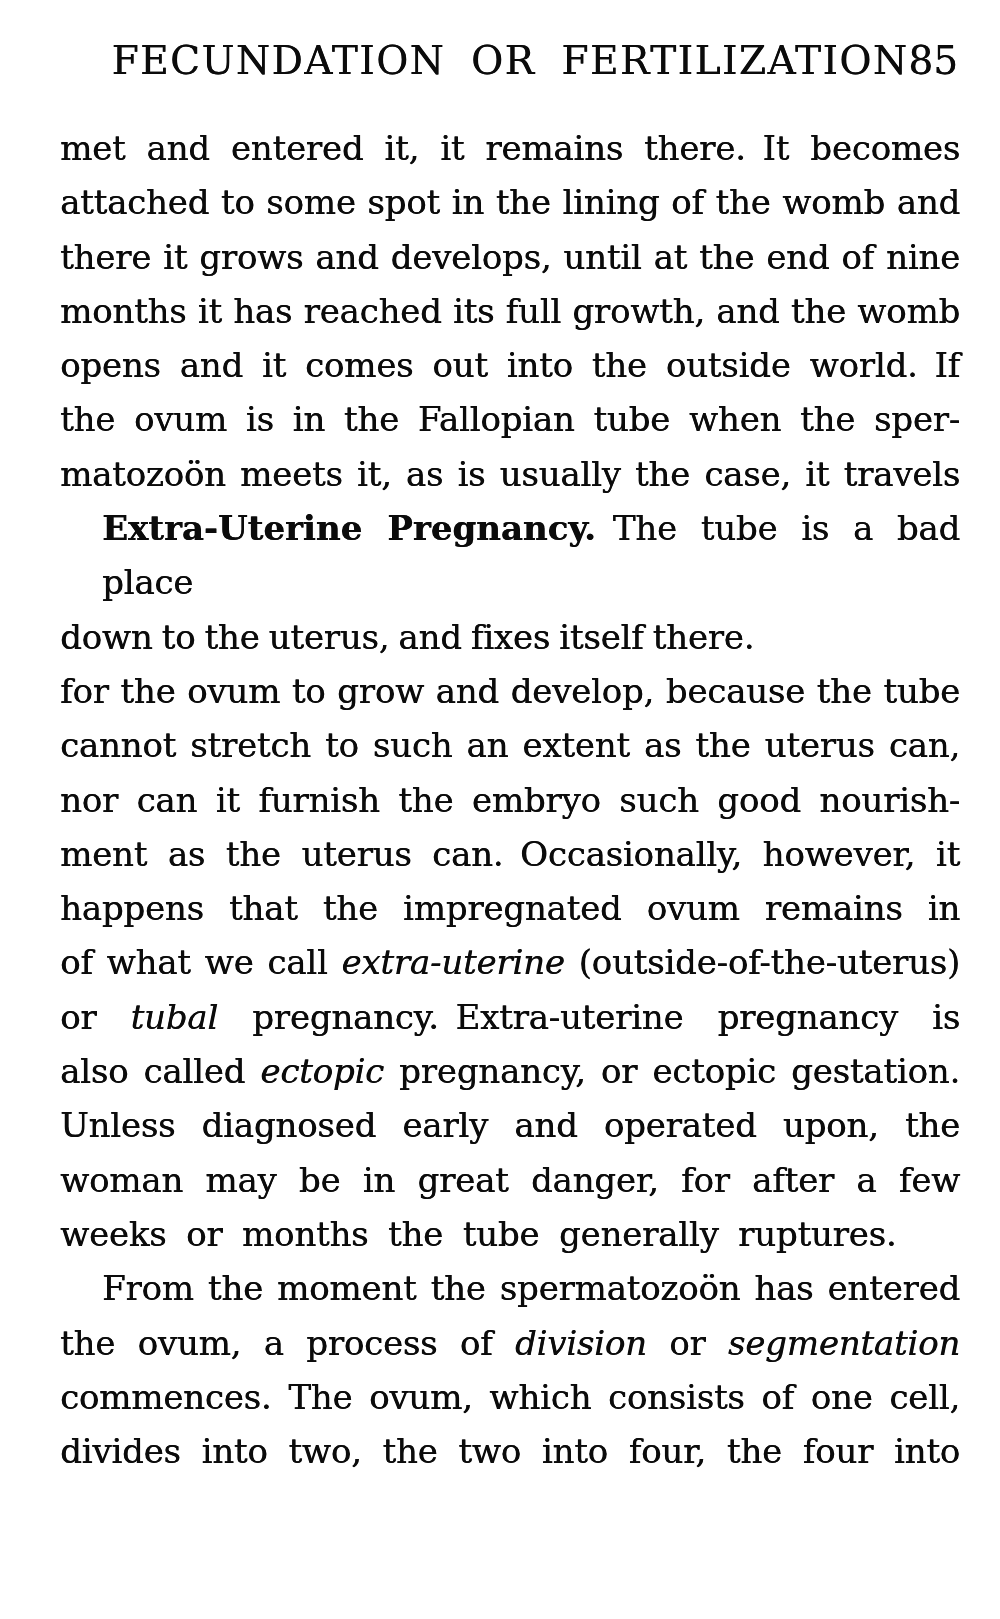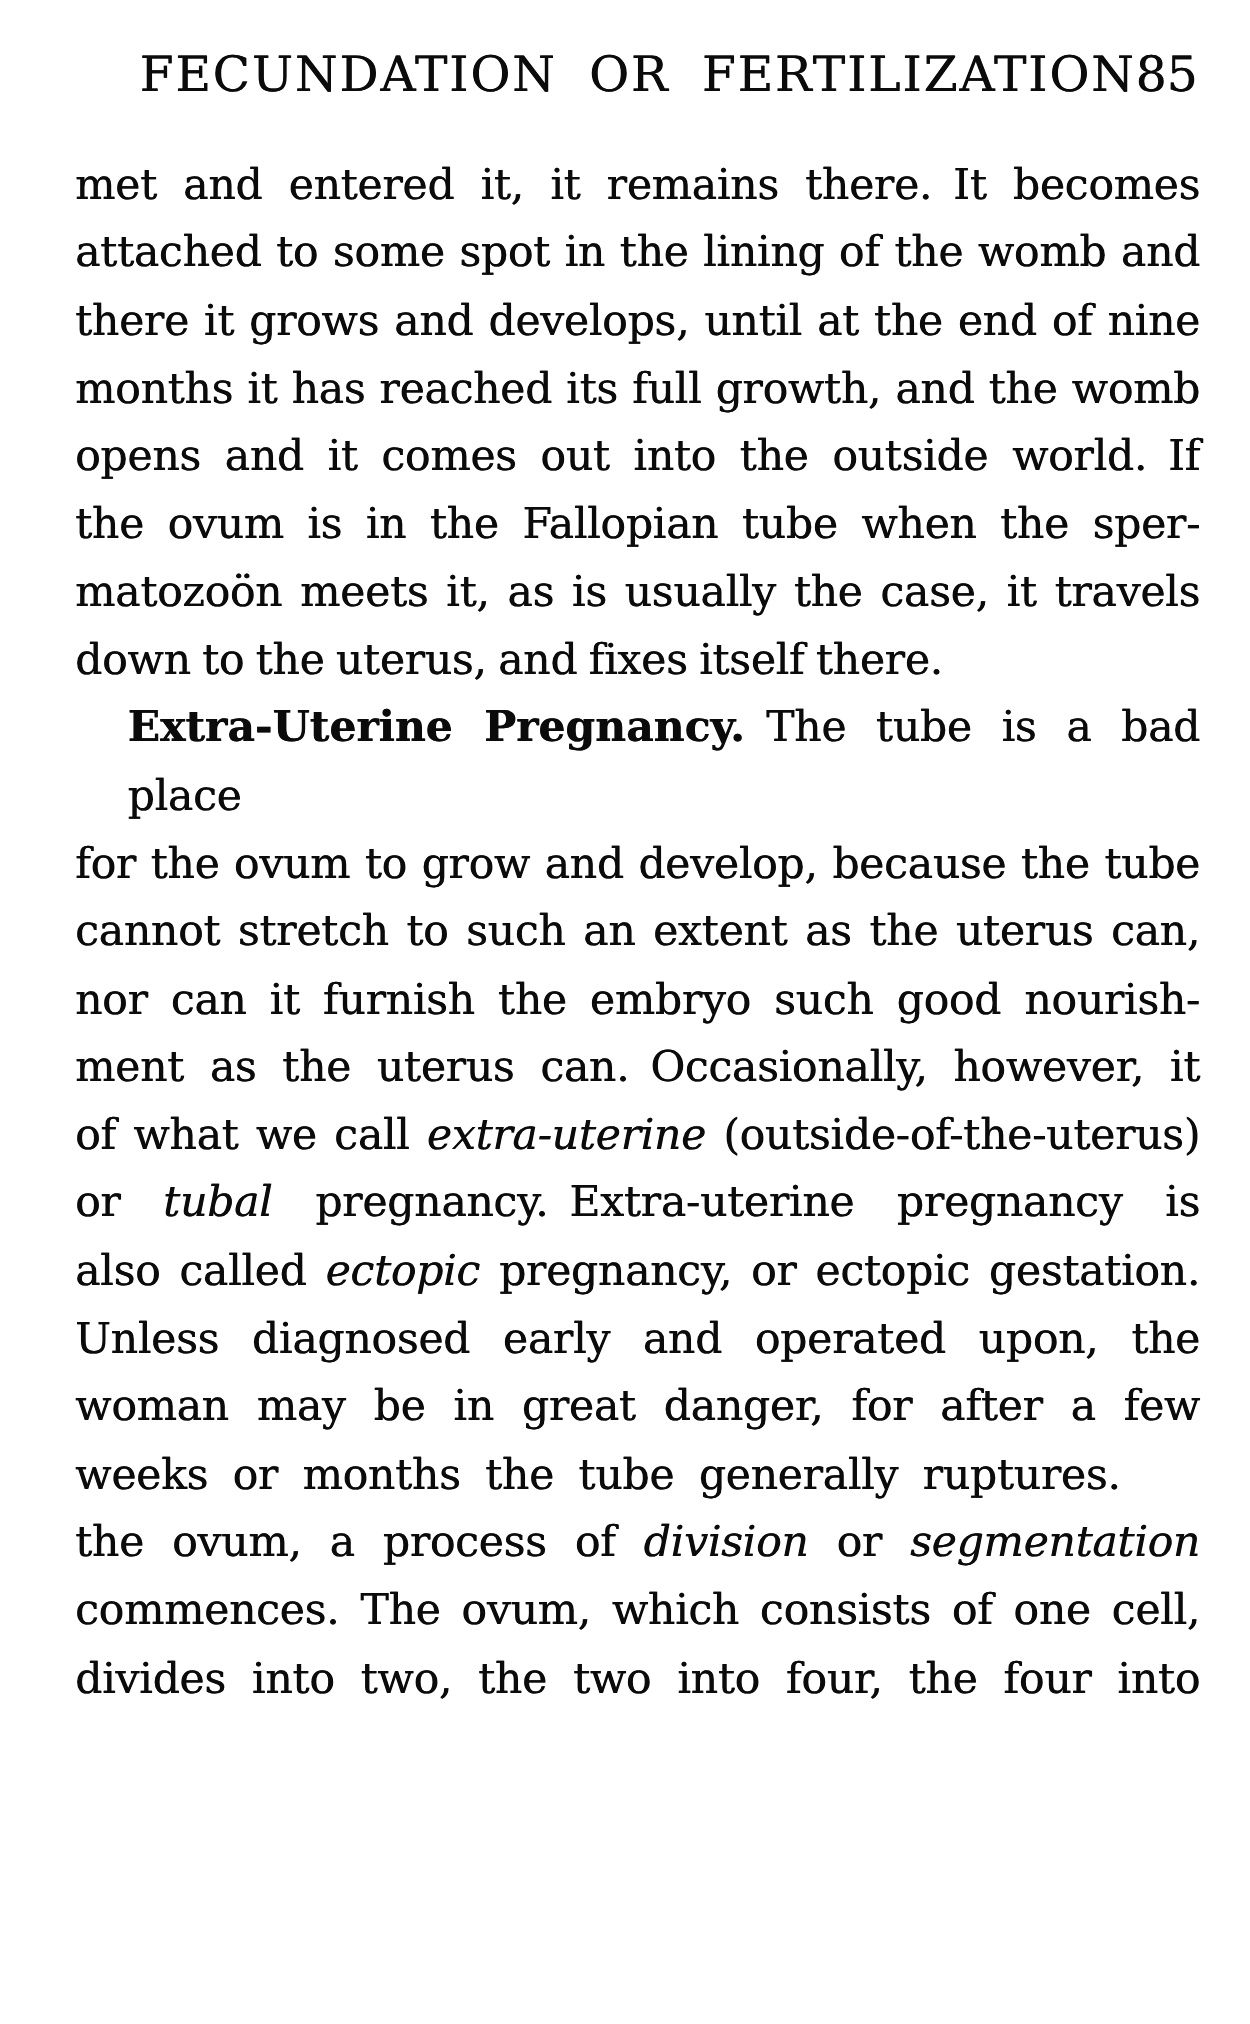--- a/index.html
+++ b/index.html
@@ -63,29 +63,31 @@
     <span class="rh-folio">85</span>
   </div>
   <div class="body-text">
       <div class="line"><span>met and entered it, it remains there. It becomes</span></div>
       <div class="line"><span>attached to some spot in the lining of the womb and</span></div>
       <div class="line"><span>there it grows and develops, until at the end of nine</span></div>
       <div class="line"><span>months it has reached its full growth, and the womb</span></div>
       <div class="line"><span>opens and it comes out into the outside world. If</span></div>
       <div class="line"><span>the ovum is in the Fallopian tube when the sper-</span></div>
       <div class="line"><span>matozoön meets it, as is usually the case, it travels</span></div>
+      <div class="line indent"><span class="bold">Extra-Uterine Pregnancy.</span><span> The tube is a bad place</span></div>
       <div class="line no-justify"><span>down to the uterus, and fixes itself there.</span></div>
-      <div class="line indent"><span class="bold">Extra-Uterine Pregnancy.</span><span> The tube is a bad place</span></div>
       <div class="line"><span>for the ovum to grow and develop, because the tube</span></div>
       <div class="line"><span>cannot stretch to such an extent as the uterus can,</span></div>
       <div class="line"><span>nor can it furnish the embryo such good nourish-</span></div>
       <div class="line"><span>ment as the uterus can. Occasionally, however, it</span></div>
+      <div class="line"><span>happens that the impregnated ovum remains in</span></div>
       <div class="line"><span>of what we call </span><span class="italic">extra-uterine</span><span> (outside-of-the-uterus)</span></div>
       <div class="line"><span>or </span><span class="italic">tubal</span><span> pregnancy. Extra-uterine pregnancy is</span></div>
       <div class="line"><span>also called </span><span class="italic">ectopic</span><span> pregnancy, or ectopic gestation.</span></div>
       <div class="line"><span>Unless diagnosed early and operated upon, the</span></div>
       <div class="line"><span>woman may be in great danger, for after a few</span></div>
       <div class="line no-justify loose"><span>weeks or months the tube generally ruptures.</span></div>
+      <div class="line indent"><span>From the moment the spermatozoön has entered</span></div>
       <div class="line"><span>the ovum, a process of </span><span class="italic">division</span><span> or </span><span class="italic">segmentation</span></div>
       <div class="line"><span>commences. The ovum, which consists of one cell,</span></div>
       <div class="line"><span>divides into two, the two into four, the four into</span></div>
     </div>
 </div>
 
 </body></html>

